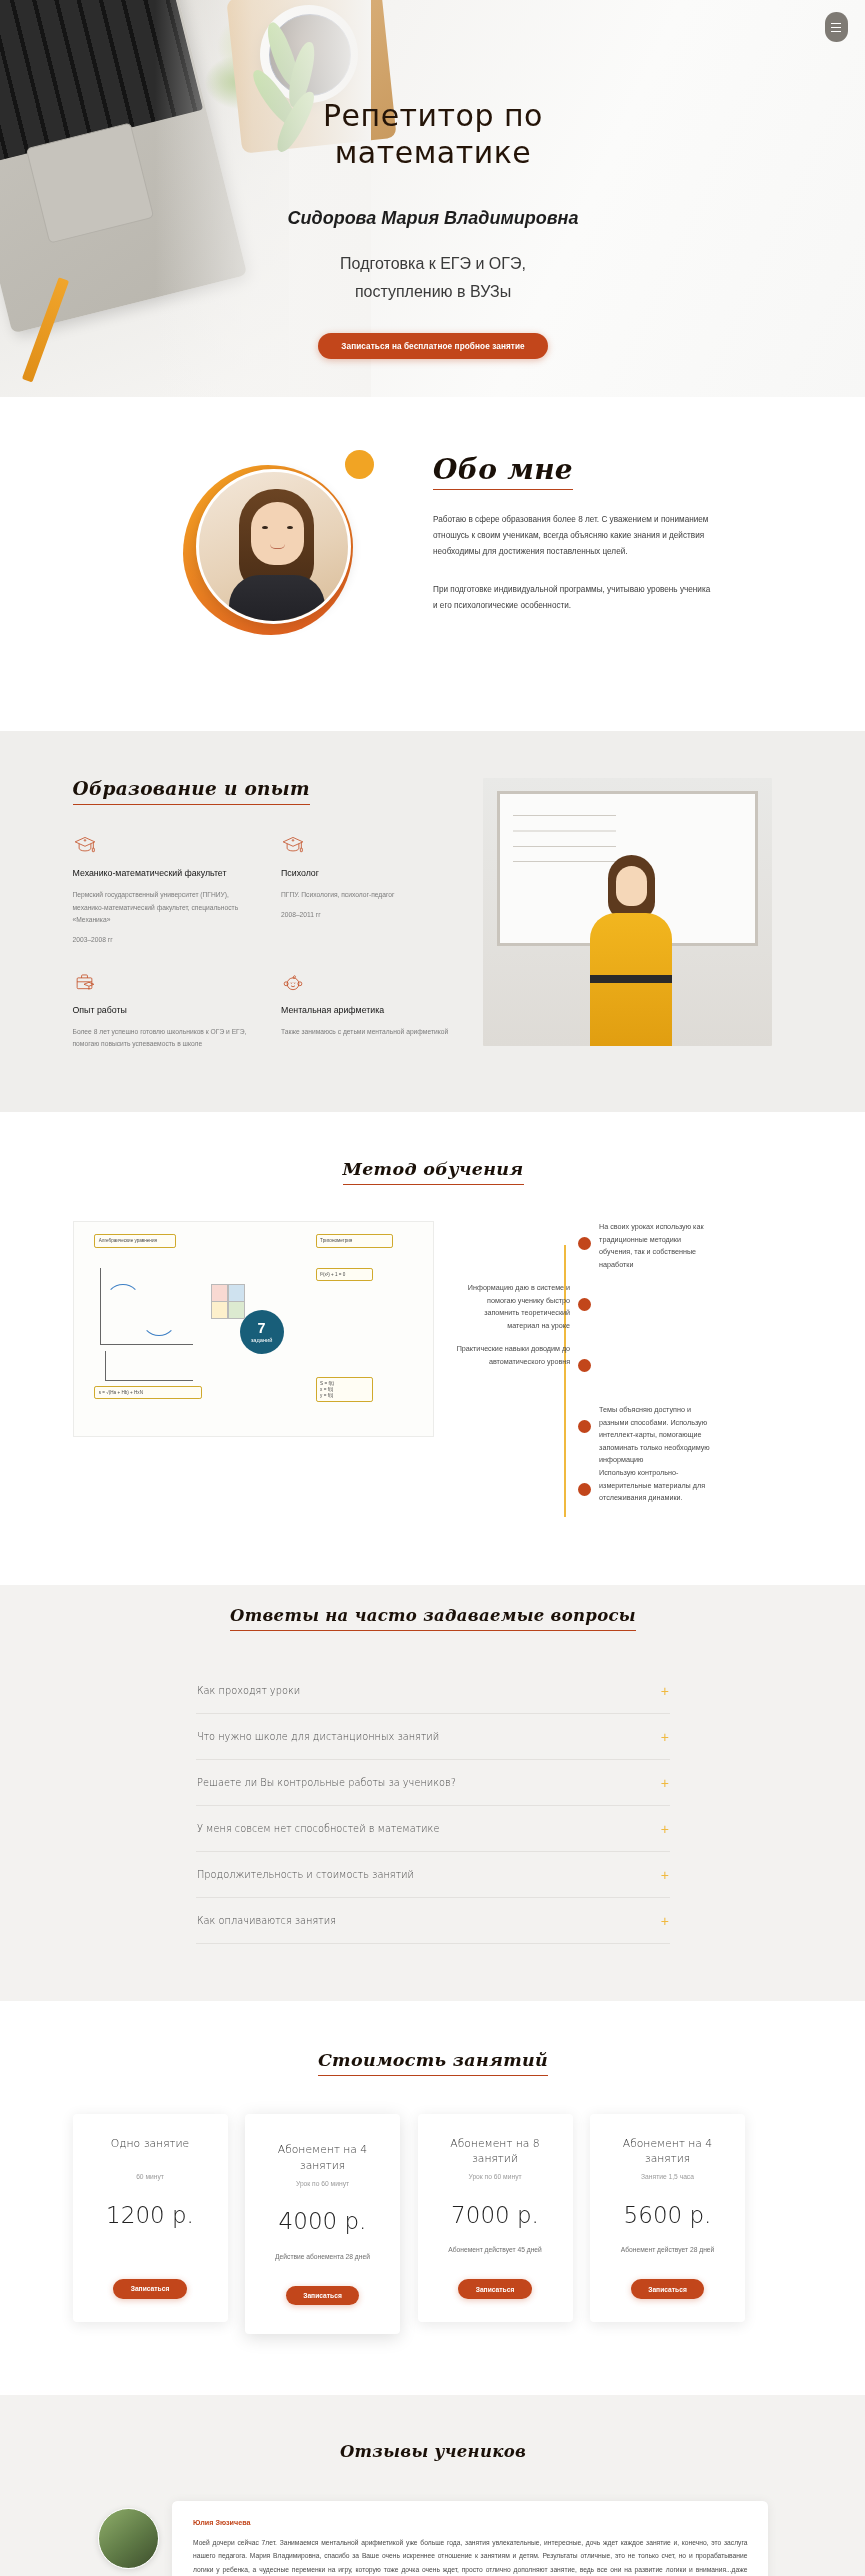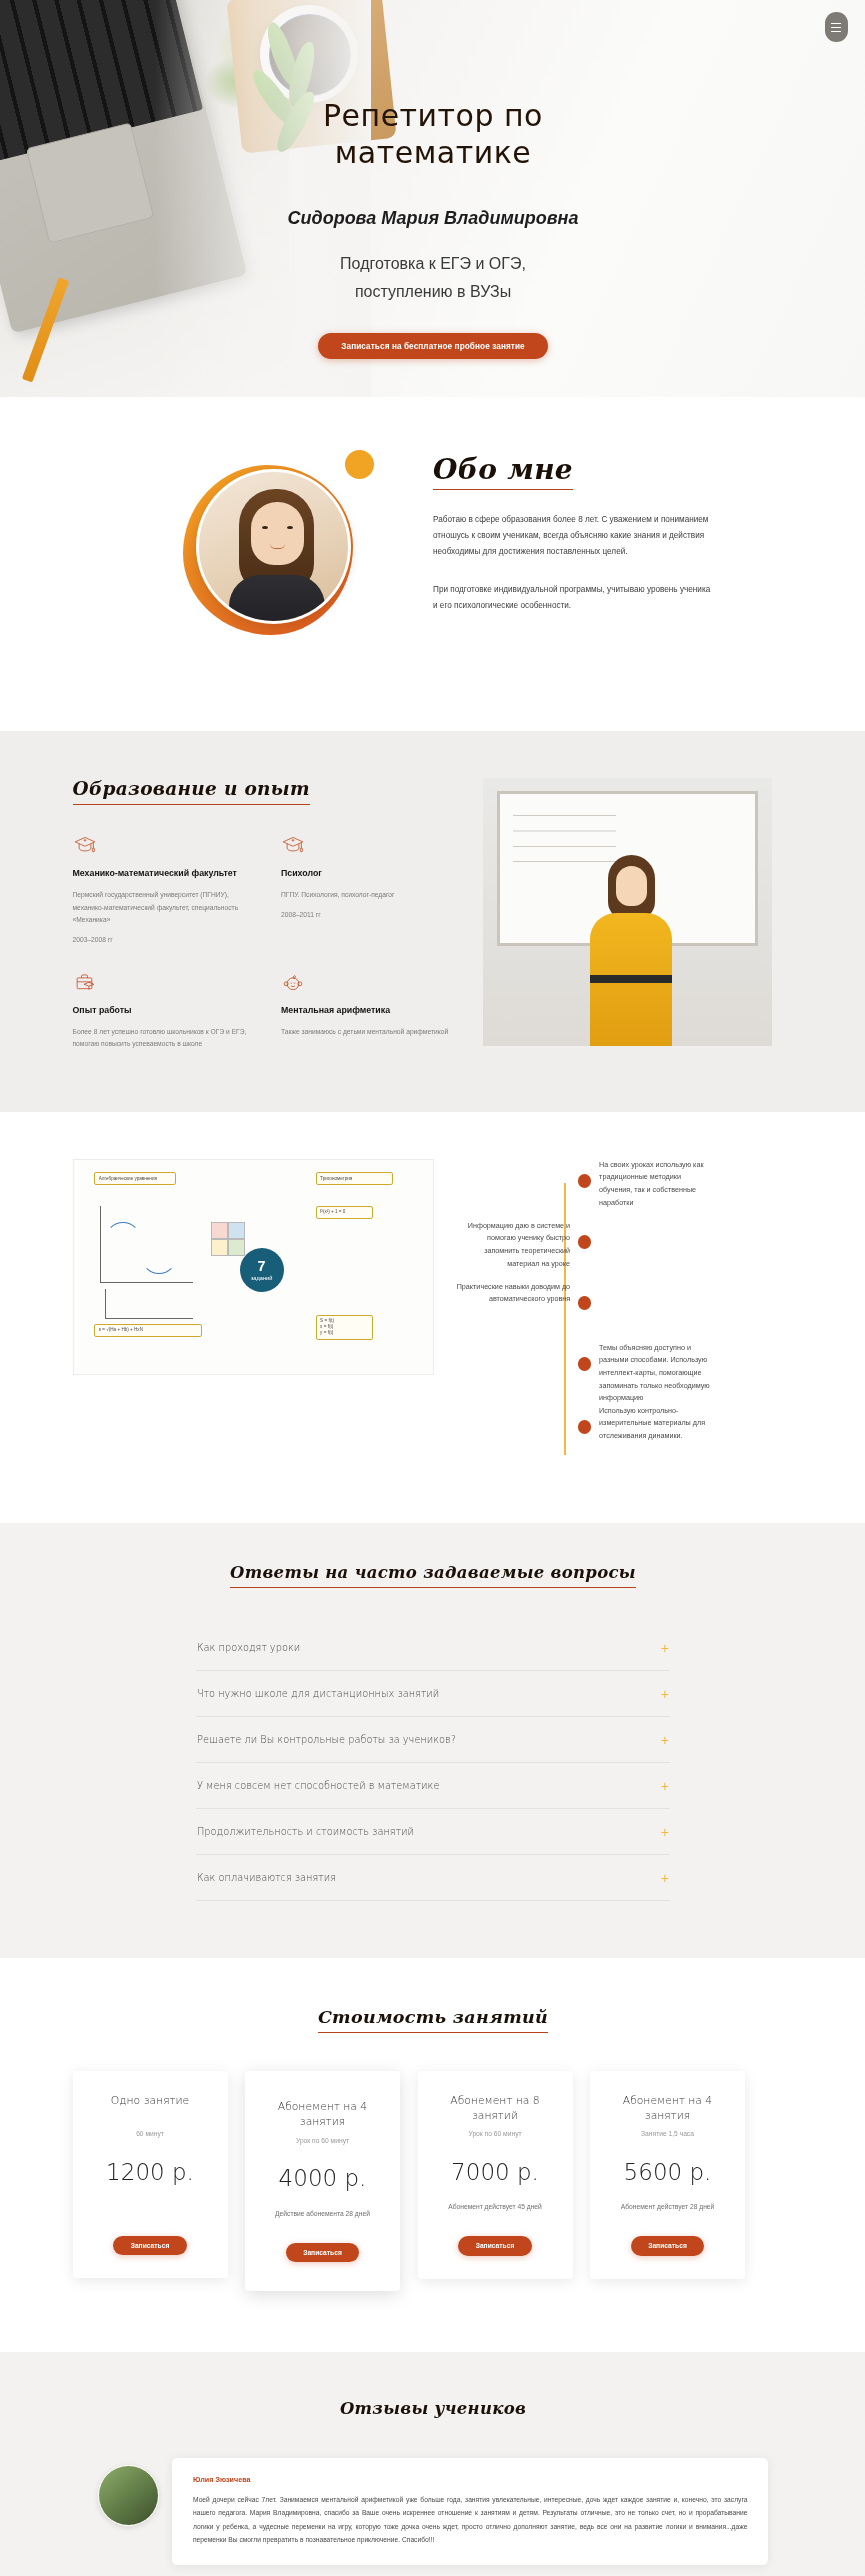--- a/index.html
+++ b/index.html
@@ -159,21 +159,21 @@
     font-size: 8.2px; line-height: 1.95; color: #3d3d3d; font-weight: 300;
     margin-top: 21.6px;
   }
 
   
   .education { background: #efeeec; padding: 47px 0 52px; }
   .edu-inner { width: 721px; margin: 0 auto; display: flex; gap: 18.5px; }
   .edu-left { width: 392px; }
   .edu-title { font-size: 18.5px; margin-bottom: 30px; }
   .edu-grid { display: grid; grid-template-columns: 1fr 1fr; gap: 29px 25px; }
-  .edu-card-h { font-size: 8.8px; font-weight: 700; color: #141414; margin: 10.3px 0 9.3px; line-height: 1.35; }
+  .edu-card-h { font-size: 8.8px; font-weight: 400; color: #141414; margin: 10.3px 0 9.3px; line-height: 1.35; }
   .edu-card-p { font-size: 6.7px; line-height: 1.85; color: #7c7c7c; font-weight: 300; }
   .edu-card-date { font-size: 6.7px; color: #7c7c7c; margin-top: 9.3px; font-weight: 300; }
   .edu-icon { width: 24px; height: 20.6px; }
   .edu-photo {
     width: 289px; height: 268px; border-radius: 1px; align-self: flex-start;
     background: linear-gradient(180deg,#e9e9e7 0%, #dedbd6 100%);
     position: relative; overflow: hidden;
   }
   .board { position:absolute; left:14.4px; top:13.4px; right:14.4px; height:155px;
     background:#fbfbfa; border:3.1px solid #c9c4bc; }
@@ -211,21 +211,21 @@
   .tl-item { position: relative; min-height: 61px; display: flex; }
   .tl-dot {
     position:absolute; left: 124px; top: 15.5px; width: 13.4px; height: 13.4px;
     border-radius: 50%; background: #c2461b;
   }
   .tl-text { font-size: 7.2px; line-height: 1.75; color: #4a4a4a; font-weight: 300; width: 116px; }
   .tl-left  .tl-text { margin-left: 0;   text-align: right; }
   .tl-right .tl-text { margin-left: 145px; text-align: left; }
 
   
-  .faq { background: #f3f2f0; padding: 40px 0 57px; }
+  .faq { background: #f3f2f0; padding: 21px 0 57px; }
   .faq-title { text-align: center; font-size: 16.5px; margin-bottom: 37px; }
   .faq-list { width: 474px; margin: 0 auto; }
   .faq-row {
     display: flex; align-items: center; justify-content: space-between;
     padding: 15.5px 1px 15.5px; border-bottom: 0.5px solid #e3e1de; cursor: pointer;
   }
   .faq-q { font-size: 9.8px; color: #4b4b4b; font-weight: 300; font-family: "DejaVu Sans", sans-serif; }
   .faq-plus { font-size: 14px; color: #f0b93f; line-height: 1; font-weight: 300; }
 
   
@@ -403,20 +403,23 @@
         <div class="t-hair"></div>
         <div class="t-face"></div>
         <div class="t-dress"></div>
         <div class="t-belt"></div>
       </div>
     </div>
   </div>
 </section>
 
 <section class="method">
+  <div class="method-title script">
+    <span class="hl-underline">Метод обучения</span>
+  </div>
 
   <div class="method-inner">
     <div class="mindmap">
       <div class="mm-badge">
         <b>7</b>
         <span>заданий</span>
       </div>
       <div class="mm-box" style="left:20.6px;  top:12.4px;  width:82px;">Алгебраические уравнения</div>
       <div class="mm-box" style="left:242px; top:12.4px;  width:77px;">Тригонометрия</div>
       <div class="mm-box" style="left:242px; top:46px;  width:57px;">f²(x²) + 1 = 0</div>

